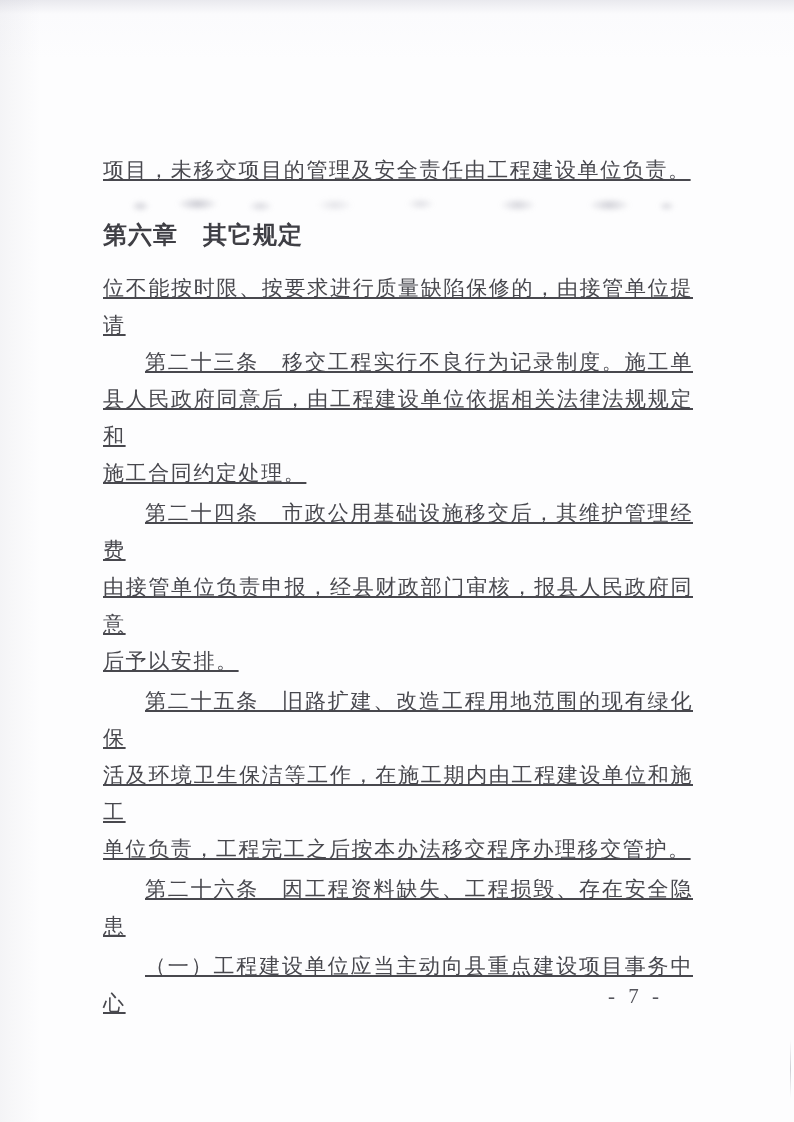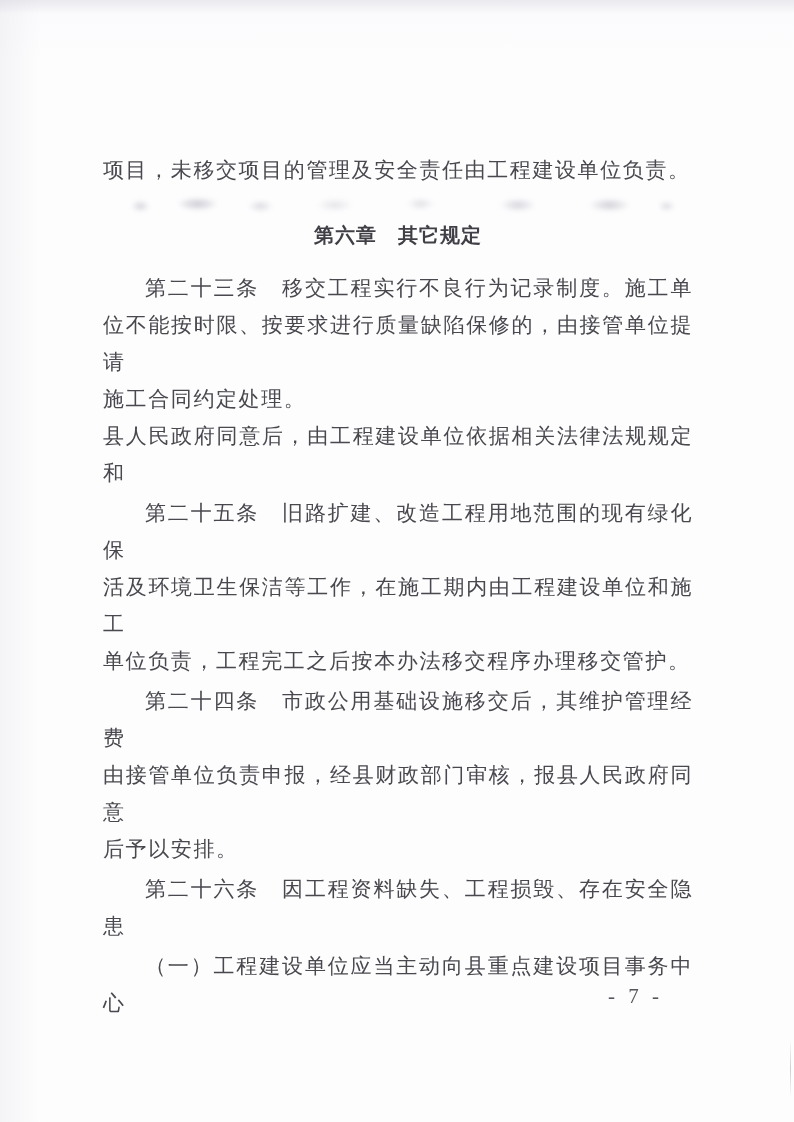--- a/index.html
+++ b/index.html
@@ -28,31 +28,31 @@
     color: var(--text-color, #48484e);
     font-size: 21px;
     letter-spacing: 1.6px;
     line-height: 37px;
   }
   .para { margin: 0 0 3px 0; }
   .line {
     text-align: justify;
     text-align-last: justify;
     min-height: 37px;
+    text-decoration: underline;
   }
   .line.last { text-align-last: left; }
   .line.indent { text-indent: 2em; }
   .chapter-heading {
     margin: 26px 0 15px 0;
     font-family: Liberation Sans, sans-serif;
     font-weight: 700;
-    font-size: 20px;
+    font-size: 24px;
     letter-spacing: 1px;
     line-height: 40px;
-    text-align: center;
     color: var(--heading-color, #3f3f45);
   }
   
   .ink-bleed {
     position: absolute;
     left: 106px; top: 194px; width: 572px; height: 22px;
     background:
       radial-gradient(ellipse 14px 9px at 6% 55%,  rgba(140,140,155,0.35), rgba(140,140,155,0) 70%),
       radial-gradient(ellipse 30px 10px at 16% 45%, rgba(140,140,155,0.45), rgba(140,140,155,0) 70%),
       radial-gradient(ellipse 18px 9px at 27% 55%, rgba(140,140,155,0.30), rgba(140,140,155,0) 70%),
@@ -88,36 +88,36 @@
 
   <div class="content">
 
     <div class="para">
         <div class="line last">项目，未移交项目的管理及安全责任由工程建设单位负责。</div>
       </div>
 
     <h1 class="chapter-heading">第六章　其它规定</h1>
 
     <div class="para">
+        <div class="line">位不能按时限、按要求进行质量缺陷保修的，由接管单位提请</div>
         <div class="line indent">第二十三条　移交工程实行不良行为记录制度。施工单</div>
-        <div class="line">位不能按时限、按要求进行质量缺陷保修的，由接管单位提请</div>
+        <div class="line">县人民政府同意后，由工程建设单位依据相关法律法规规定和</div>
         <div class="line last">施工合同约定处理。</div>
-        <div class="line">县人民政府同意后，由工程建设单位依据相关法律法规规定和</div>
+      </div>
+
+    <div class="para">
+        <div class="line indent">第二十四条　市政公用基础设施移交后，其维护管理经费</div>
+        <div class="line">由接管单位负责申报，经县财政部门审核，报县人民政府同意</div>
+        <div class="line last">后予以安排。</div>
       </div>
 
     <div class="para">
         <div class="line indent">第二十五条　旧路扩建、改造工程用地范围的现有绿化保</div>
         <div class="line">活及环境卫生保洁等工作，在施工期内由工程建设单位和施工</div>
         <div class="line last">单位负责，工程完工之后按本办法移交程序办理移交管护。</div>
-      </div>
-
-    <div class="para">
-        <div class="line indent">第二十四条　市政公用基础设施移交后，其维护管理经费</div>
-        <div class="line">由接管单位负责申报，经县财政部门审核，报县人民政府同意</div>
-        <div class="line last">后予以安排。</div>
       </div>
 
     <div class="para">
         <div class="line indent">第二十六条　因工程资料缺失、工程损毁、存在安全隐患</div>
       </div>
 
     <div class="para">
         <div class="line indent">（一）工程建设单位应当主动向县重点建设项目事务中心</div>
       </div>
 

